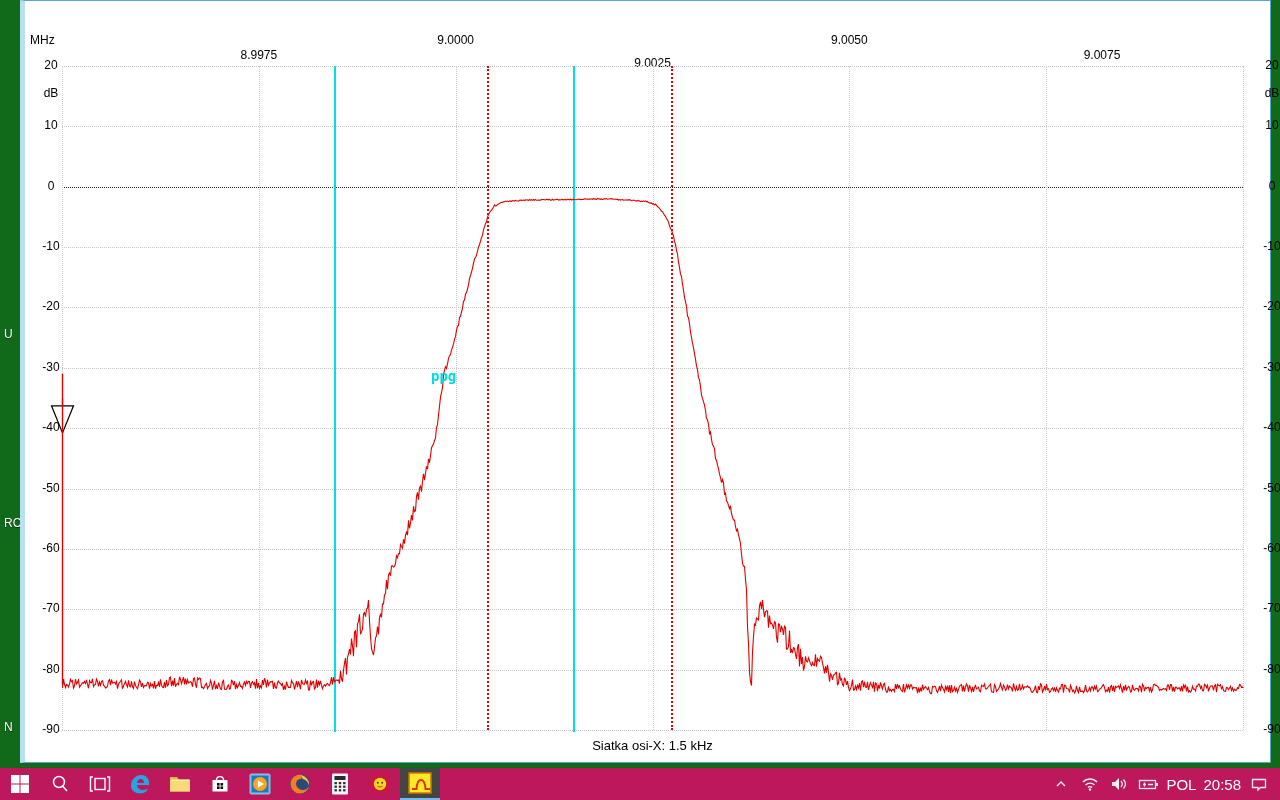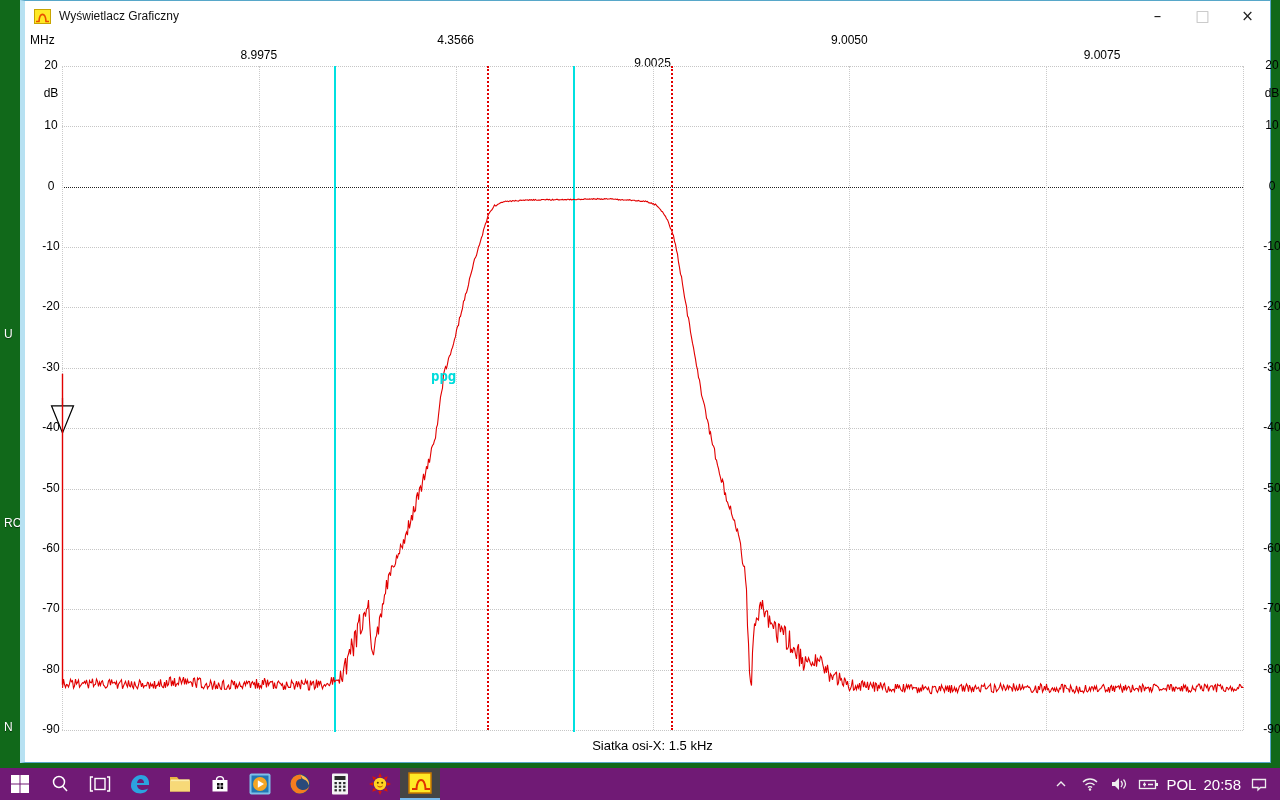--- a/index.html
+++ b/index.html
@@ -25,62 +25,48 @@
   .hline{position:absolute;height:0;border-top:1px dotted #c6c6c6;}
   .hline.zero{border-top:1px dotted #222;}
   .vline{position:absolute;width:0;border-left:1px dotted #cbcbcb;}
   .cyanline{position:absolute;width:2px;background:#00e0e0;}
   .redline{position:absolute;width:0;border-left:2px dotted #e10000;}
   .ppg{position:absolute;color:#00dcdc;font-family:"DejaVu Sans Mono",monospace;
     font-weight:bold;font-size:14px;letter-spacing:0px;}
   .footer{position:absolute;text-align:center;font-size:13px;color:#000;}
   svg.traceplot{position:absolute;left:0;top:0;pointer-events:none;}
   
-  .taskbar{position:absolute;left:0;top:768px;width:1280px;height:32px;background:#701a75;
+  .taskbar{position:absolute;left:0;top:768px;width:1280px;height:32px;background:#be185d;
     display:flex;align-items:stretch;}
   .tb-left{display:flex;align-items:stretch;}
   .tbtn{width:40px;display:flex;align-items:center;justify-content:center;position:relative;}
   .tbtn.active{background:#454545;border-bottom:2px solid #76b9ed;box-sizing:border-box;}
   .tb-right{margin-left:auto;display:flex;align-items:center;gap:7px;padding-right:10px;}
   .traytxt{color:#fff;font-size:15px;}
   .trayic{display:flex;align-items:center;justify-content:center;width:22px;height:32px;}
 </style>
 </head>
 <body>
 
 <div class="desktop">
   <div id="desktop-frags">
       <div class="frag" style="top: 327px;">U</div>
       <div class="frag" style="top: 516px;">RCI</div>
       <div class="frag" style="top: 720px;">N</div>
     </div>
 
   <div class="window">
-    <div class="titlebar">
-      <span class="appicon">
-        <svg width="17" height="15" viewBox="0 0 17 15">
-          <rect x="0.5" y="0.5" width="16" height="14" fill="#ffe926" stroke="#c8a500"></rect>
-          <path d="M2,12.5 h3 c0.6,-9.5 6.4,-9.5 7,0 h3" fill="none" stroke="#e85000" stroke-width="1.6"></path>
-        </svg>
-      </span>
-      <span class="title">Wyświetlacz Graficzny</span>
-      <div class="controls">
-        <button class="ctl">–</button>
-        <button class="ctl dim">□</button>
-        <button class="ctl">×</button>
-      </div>
-    </div>
 
     <div class="client">
       <span class="lbl" style="left:5px;top:32px;">MHz</span>
       <span class="lbl ylab" style="left:1px;top:85px;">dB</span>
       <span class="lbl ylab" id="yunit-right" style="left: 1222px; top: 85px;">dB</span>
       <div id="axis-top">
           <div class="lbl tick" style="left: 233.833px; top: 47px;">8.9975</div>
-          <div class="lbl tick" style="left: 430.667px; top: 32px;">4.3566</div>
+          <div class="lbl tick" style="left: 430.667px; top: 32px;">9.0000</div>
           <div class="lbl tick" style="left: 627.5px; top: 55px;">9.0025</div>
           <div class="lbl tick" style="left: 824.333px; top: 32px;">9.0050</div>
           <div class="lbl tick" style="left: 1077px; top: 47px;">9.0075</div>
         </div>
       <div id="axis-left">
           <div class="lbl ylab" style="left: 1px; top: 57px;">20</div>
           <div class="lbl ylab" style="left: 1px; top: 117.364px;">10</div>
           <div class="lbl ylab" style="left: 1px; top: 177.727px;">0</div>
           <div class="lbl ylab" style="left: 1px; top: 238.091px;">-10</div>
           <div class="lbl ylab" style="left: 1px; top: 298.455px;">-20</div>

